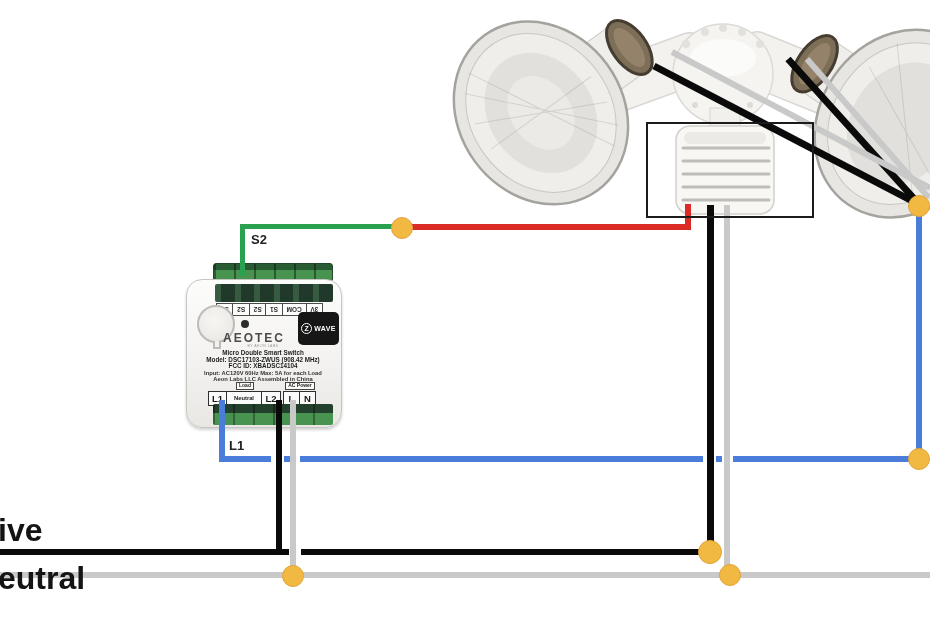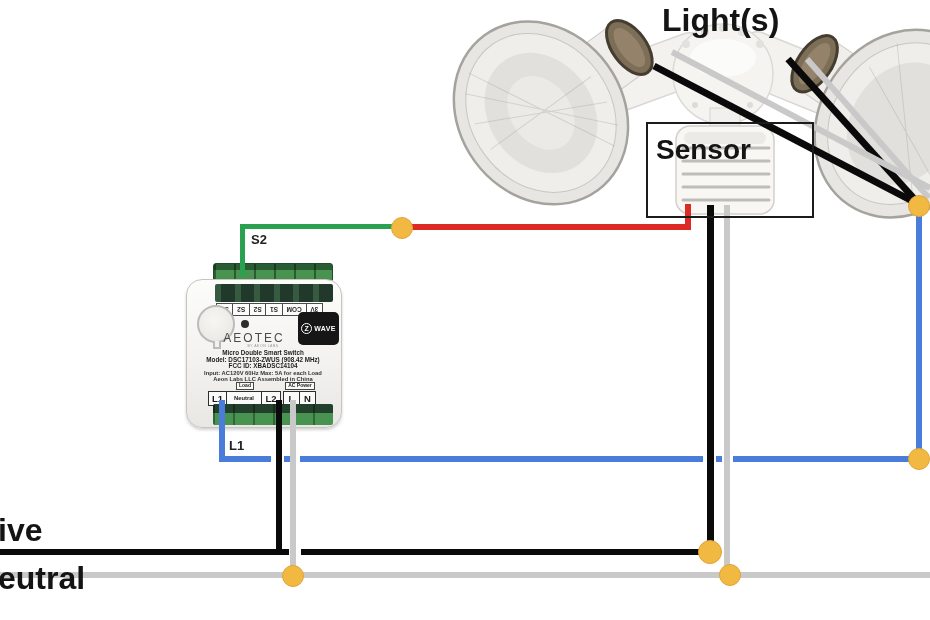--- a/index.html
+++ b/index.html
@@ -30,21 +30,21 @@
     display:flex;align-items:center;justify-content:center;background:rgba(255,255,255,.6);white-space:nowrap;}
   .keyhole{position:absolute;left:197px;top:305px;width:38px;height:38px;border:2px solid #bcbbb7;border-radius:50%;
     background:radial-gradient(circle at 45% 40%,#f7f6f3 0%,#eceae7 70%,#e2e0dd 100%);box-sizing:border-box;}
   .keyhole-stem{position:absolute;left:213px;top:341px;width:8px;height:8px;background:#f2f1ee;border:2px solid #bcbbb7;border-top:none;box-sizing:border-box;}
   .mod-btn{position:absolute;left:241px;top:320px;width:8px;height:8px;border-radius:50%;background:#2c2c2a;}
   .zwave{position:absolute;left:298px;top:312px;width:41px;height:33px;background:#161616;border-radius:5px;
     display:flex;align-items:center;justify-content:center;gap:2px;}
   .zwave-z{width:11px;height:11px;border:1.2px solid #fff;border-radius:50%;color:#fff;font-size:7px;font-weight:bold;
     display:flex;align-items:center;justify-content:center;box-sizing:border-box;}
   .zwave-wave{color:#fff;font-size:7px;font-weight:bold;letter-spacing:.4px;}
-  .aeotec{position:absolute;left:186px;top:331px;width:136px;text-align:center;font-size:12px;font-weight:normal;
+  .aeotec{position:absolute;left:186px;top:331px;width:136px;text-align:center;font-size:12px;font-weight:bold;
     color:#4c4b49;letter-spacing:2px;}
   .aeotec-sub{position:absolute;left:186px;top:344px;width:154px;text-align:center;font-size:3.5px;color:#999;letter-spacing:.5px;}
   .mod-print{position:absolute;left:186px;top:350px;width:154px;text-align:center;color:#1c1c1c;}
   .mod-print div{margin:0;line-height:6.6px;white-space:nowrap;}
   .mp-b{font-size:6.3px;font-weight:bold;}
   .mp-r{font-size:5.8px;font-weight:bold;color:#333;}
   .term-wrap{position:absolute;left:209px;top:382px;display:flex;gap:3px;align-items:flex-end;}
   .term-group{display:flex;flex-direction:column;align-items:center;}
   .term-group-label{font-size:5px;font-weight:bold;color:#222;border:1px solid #444;padding:0 2px;margin-bottom:1px;line-height:5.5px;background:rgba(255,255,255,.7);}
   .term-cells{display:flex;}
@@ -182,23 +182,21 @@
       <div class="wire" style="left: 707px; top: 205px; width: 7px; height: 350px; background: rgb(10, 10, 10);"></div>
       <div class="wire" style="left: 724px; top: 205px; width: 6px; height: 373px; background: rgb(201, 201, 201);"></div>
       <div class="junction" style="left: 391px; top: 217px; width: 22px; height: 22px; background: rgb(241, 185, 66);"></div>
       <div class="junction" style="left: 908px; top: 195px; width: 22px; height: 22px; background: rgb(241, 185, 66);"></div>
       <div class="junction" style="left: 908px; top: 448px; width: 22px; height: 22px; background: rgb(241, 185, 66);"></div>
       <div class="junction" style="left: 698px; top: 540px; width: 24px; height: 24px; background: rgb(241, 185, 66);"></div>
       <div class="junction" style="left: 719px; top: 564px; width: 22px; height: 22px; background: rgb(241, 185, 66);"></div>
       <div class="junction" style="left: 282px; top: 565px; width: 22px; height: 22px; background: rgb(241, 185, 66);"></div>
     </div>
 
-  <div class="big-label" style="left:662px;top:2px;">Light(s)</div>
   <div class="motion-box"></div>
   <div class="motion-text">
-    <div>Sensor</div>
   </div>
   <div class="big-label" style="left:-2px;top:512px;">ive</div>
   <div class="big-label" style="left:-2px;top:560px;">eutral</div>
   <div class="small-label" style="left:251px;top:232px;">S2</div>
   <div class="small-label" style="left:229px;top:438px;">L1</div>
 
 </div>
 
 </body></html>

